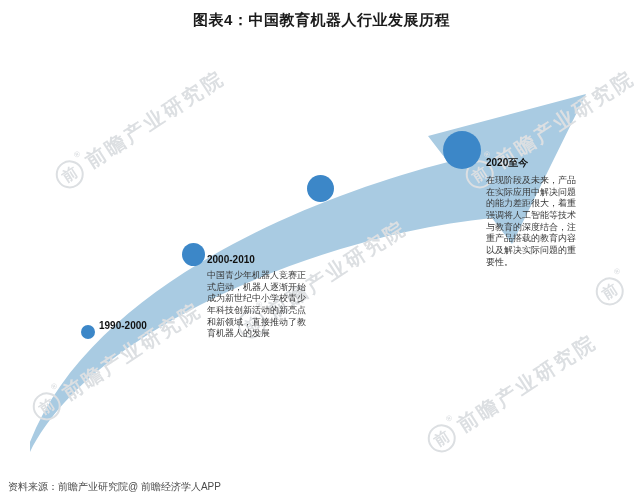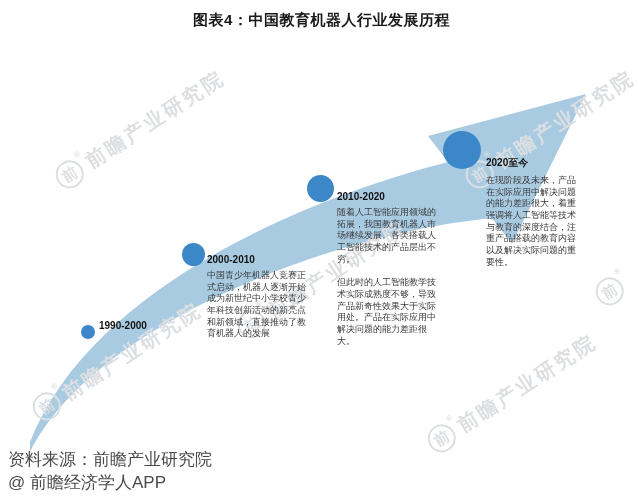--- a/index.html
+++ b/index.html
@@ -44,21 +44,21 @@
   
   .mblock{position:absolute;z-index:4;margin-top:12px;}
   .mb-1{left:99px;top:308px;width:84px;}
   .mb-2{left:207px;top:242px;width:100px;}
   .mb-3{left:337px;top:179px;width:104px;}
   .mb-4{left:486px;top:144px;width:92px;}
   .period{font-size:10px;font-weight:bold;color:#111;margin:0 0 5px 0;}
   .desc{font-size:9px;line-height:1.3;color:#383838;white-space:pre-line;}
 
   .footer{position:absolute;left:8px;right:8px;bottom:7px;display:flex;
-          justify-content:flex-start;font-size:17px;color:#4a4a4a;z-index:4;flex-direction:column;}
+          justify-content:flex-start;font-size:10px;color:#4a4a4a;z-index:4;}
 </style>
 </head>
 <body>
 
 <div class="canvas">
 
   <div class="title">图表4：中国教育机器人行业发展历程</div>
 
   <svg class="arrow-svg" width="639" height="501" viewBox="0 0 639 501">
     <path class="arrow-path" d="M 30 452 C 90 330, 320 235, 492 218 L 512 244 L 586 94 L 428 136 L 448 162 C 300 200, 90 290, 30 442 Z"></path>
@@ -111,26 +111,20 @@
   <span class="milestone-node node-3"></span>
   <span class="milestone-node node-4"></span>
 
   <div class="mblock mb-1">
     <div class="period">1990-2000</div>
   </div>
   <div class="mblock mb-2">
     <div class="period">2000-2010</div>
     <div class="desc">中国青少年机器人竞赛正式启动，机器人逐渐开始成为新世纪中小学校青少年科技创新活动的新亮点和新领域，直接推动了教育机器人的发展</div>
   </div>
-  <div class="mblock mb-3">
-    <div class="period">2010-2020</div>
-    <div class="desc">随着人工智能应用领域的拓展，我国教育机器人市场继续发展。各类搭载人工智能技术的产品层出不穷。
-
-但此时的人工智能教学技术实际成熟度不够，导致产品新奇性效果大于实际用处。产品在实际应用中解决问题的能力差距很大。</div>
-  </div>
   <div class="mblock mb-4">
     <div class="period">2020至今</div>
     <div class="desc">在现阶段及未来，产品在实际应用中解决问题的能力差距很大，着重强调将人工智能等技术与教育的深度结合，注重产品搭载的教育内容以及解决实际问题的重要性。</div>
   </div>
 
   <div class="footer">
     <span>资料来源：前瞻产业研究院</span>
     <span>@ 前瞻经济学人APP</span>
   </div>
 

